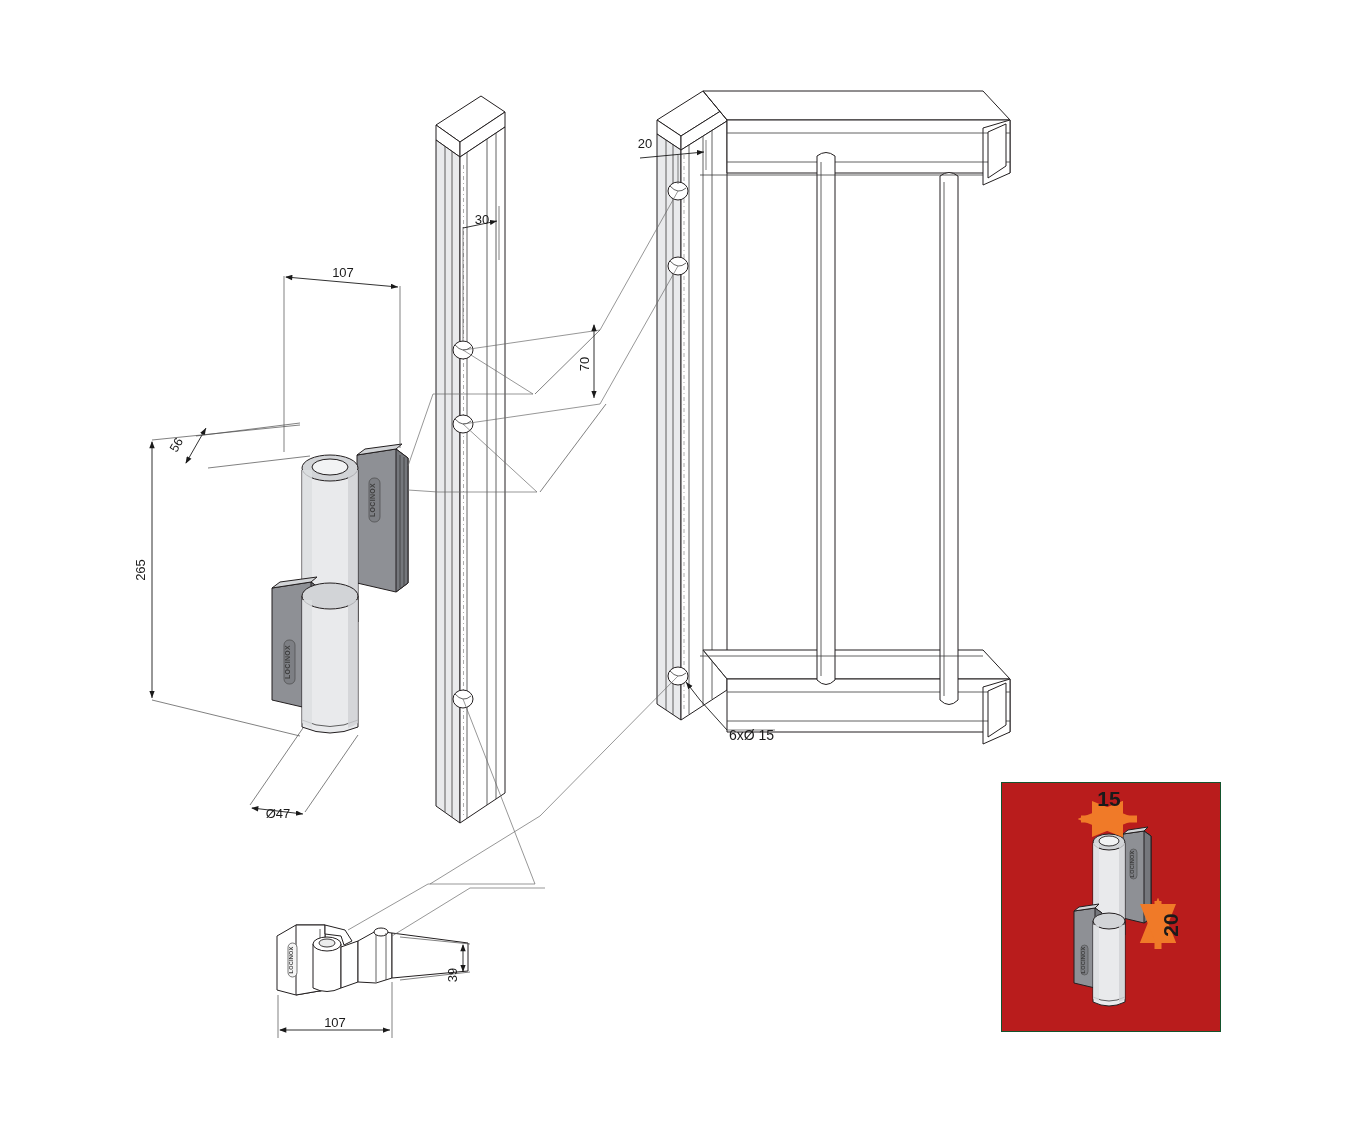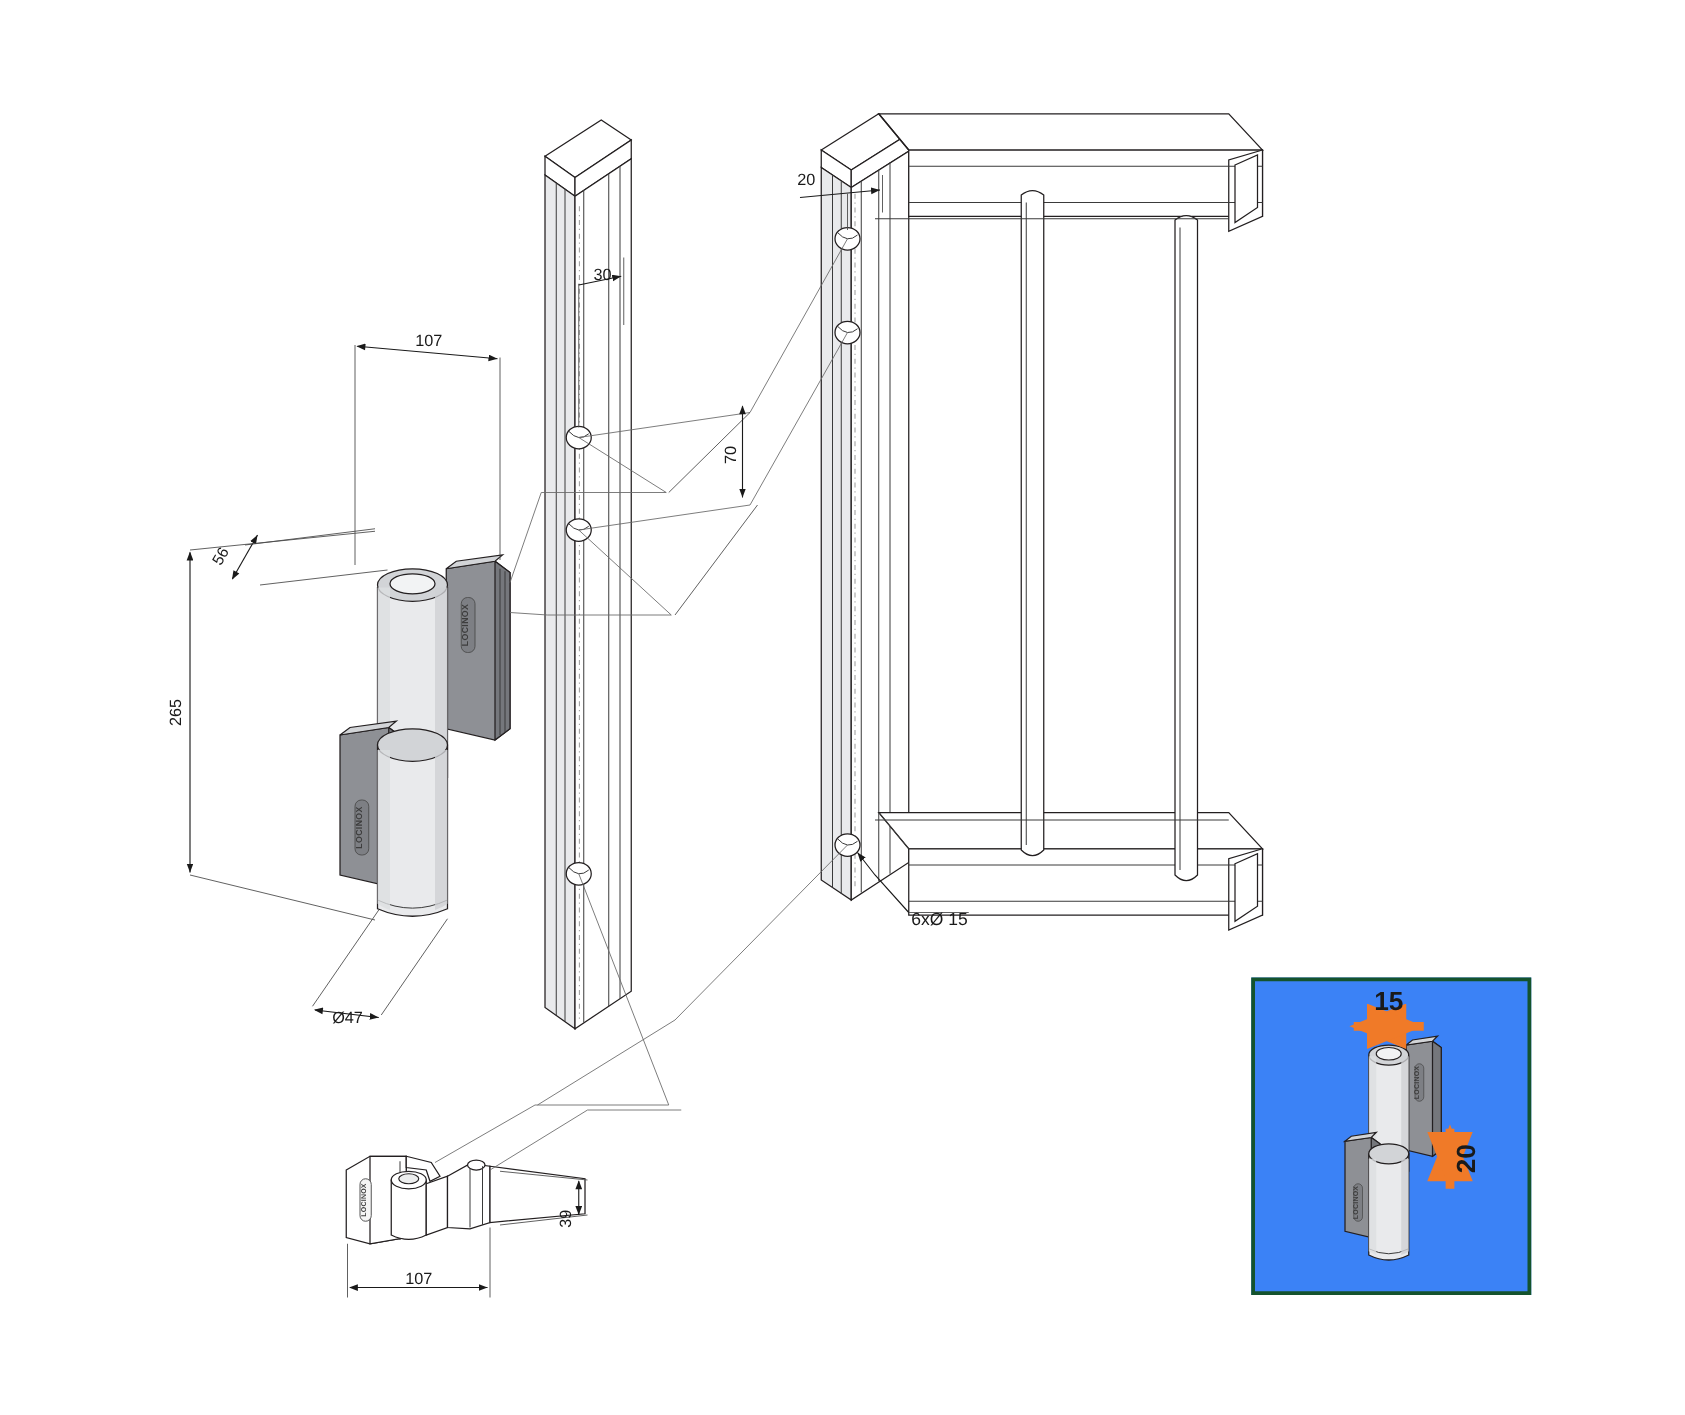--- a/index.html
+++ b/index.html
@@ -260,21 +260,21 @@
     <text class="dimtxt" x="457" y="975" text-anchor="middle" transform="rotate(-90 457 975)">39</text>
   </g>
 </svg>
 
 <svg class="layer" viewBox="0 0 1348 1132">
   <text class="logotxt" x="374.5" y="500" text-anchor="middle" transform="rotate(-90 374.5 500)">LOCINOX</text>
   <text class="logotxt" x="289.5" y="662" text-anchor="middle" transform="rotate(-90 289.5 662)">LOCINOX</text>
   <text class="logotxt-sm" x="292.5" y="960" text-anchor="middle" transform="rotate(-90 292.5 960)">LOCINOX</text>
 </svg>
 
-<div style="position:absolute;left:1001px;top:782px;width:218px;height:248px;border:3px solid #14532d;background:#3b82f6;">
+<div style="position:absolute;left:1001px;top:782px;width:218px;height:248px;border:1px solid #14532d;background:#b91c1c;">
   <svg viewBox="0 0 218 248" style="width:218px;height:248px;">
     <defs>
       <marker id="oar" markerWidth="7" markerHeight="7" refX="6.5" refY="2.6" orient="auto">
         <path d="M0,0 L6.5,2.6 L0,5.2 z" fill="#f07a28"></path>
       </marker>
       <marker id="oarS" markerWidth="7" markerHeight="7" refX="0.5" refY="2.6" orient="auto">
         <path d="M6.5,0 L0,2.6 L6.5,5.2 z" fill="#f07a28"></path>
       </marker>
     </defs>
 

